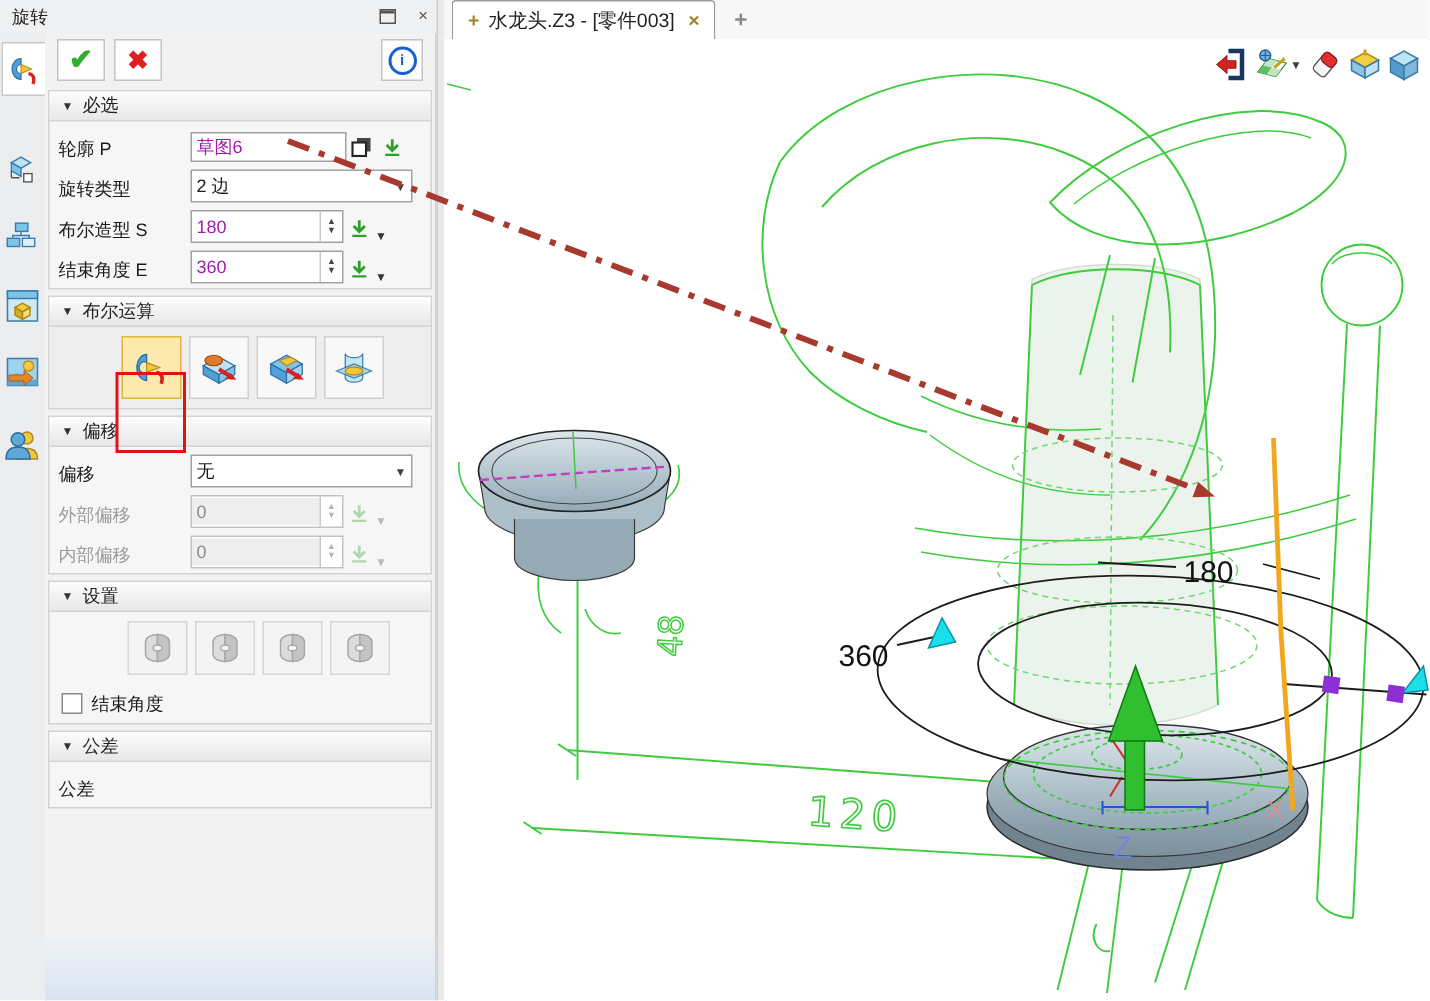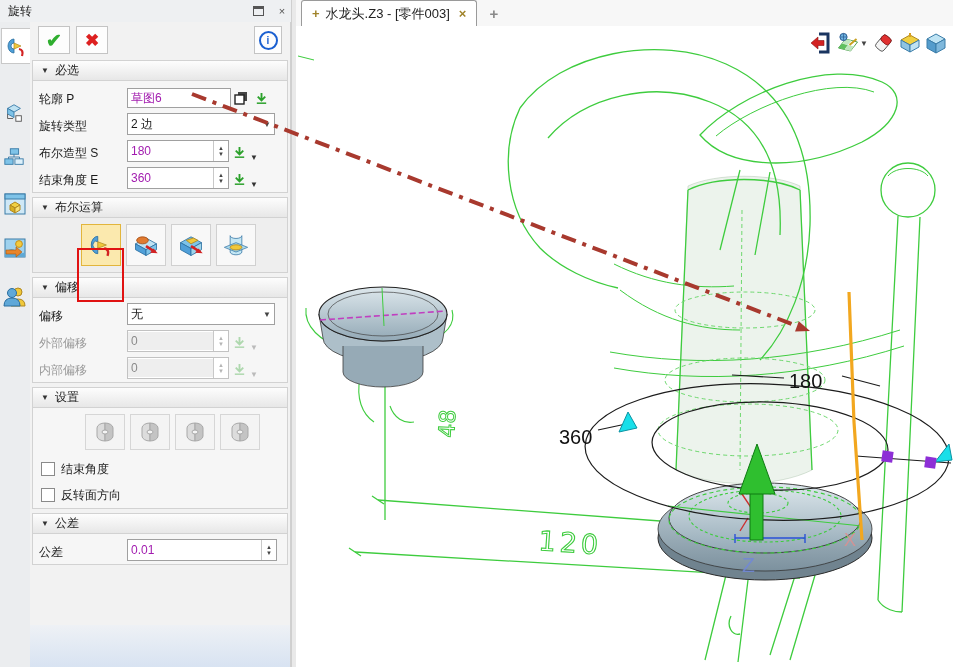--- a/index.html
+++ b/index.html
@@ -328,37 +328,29 @@
         <svg width="26" height="24" viewBox="0 0 24 24">
             <path d="M12,3 a8,5 0 0 0 -8,5 v8 a8,5 0 0 0 8,5 l0,-7 a3,2 0 0 1 0,-4 Z" fill="#dcdcdc" stroke="#a8a8a8"></path>
             <path d="M12,3 a8,5 0 0 1 8,5 v8 a8,5 0 0 1 -8,5 l0,-7 a3,2 0 0 0 0,-4 Z" fill="#c4c4c4" stroke="#a8a8a8"></path>
           </svg>
         </div>
     </div>
     <div class="chkrow">
       <span class="chk"></span>
       <span>结束角度</span>
     </div>
-    <div class="chkrow">
-      <span class="chk"></span>
-      <span>反转面方向</span>
-    </div>
   </div>
 
   <div class="sect">
     <div class="sect-h">
         <span class="tri">▼</span>
       <span>公差</span>
       </div>
     <div class="row">
       <span class="lbl">公差</span>
-      <div class="spinbox" style="width:148px">
-        <input class="inp" value="0.01" style="">
-        <span class="spin">▲<br>▼</span>
-      </div>
     </div>
   </div>
 </div>
 <div id="panel-footer"></div>
 <div id="divider"></div>
 
 <div id="tabbar">
   <div id="tab-active">
     <span class="gold">+</span>
     <span>水龙头.Z3 - [零件003]</span>

